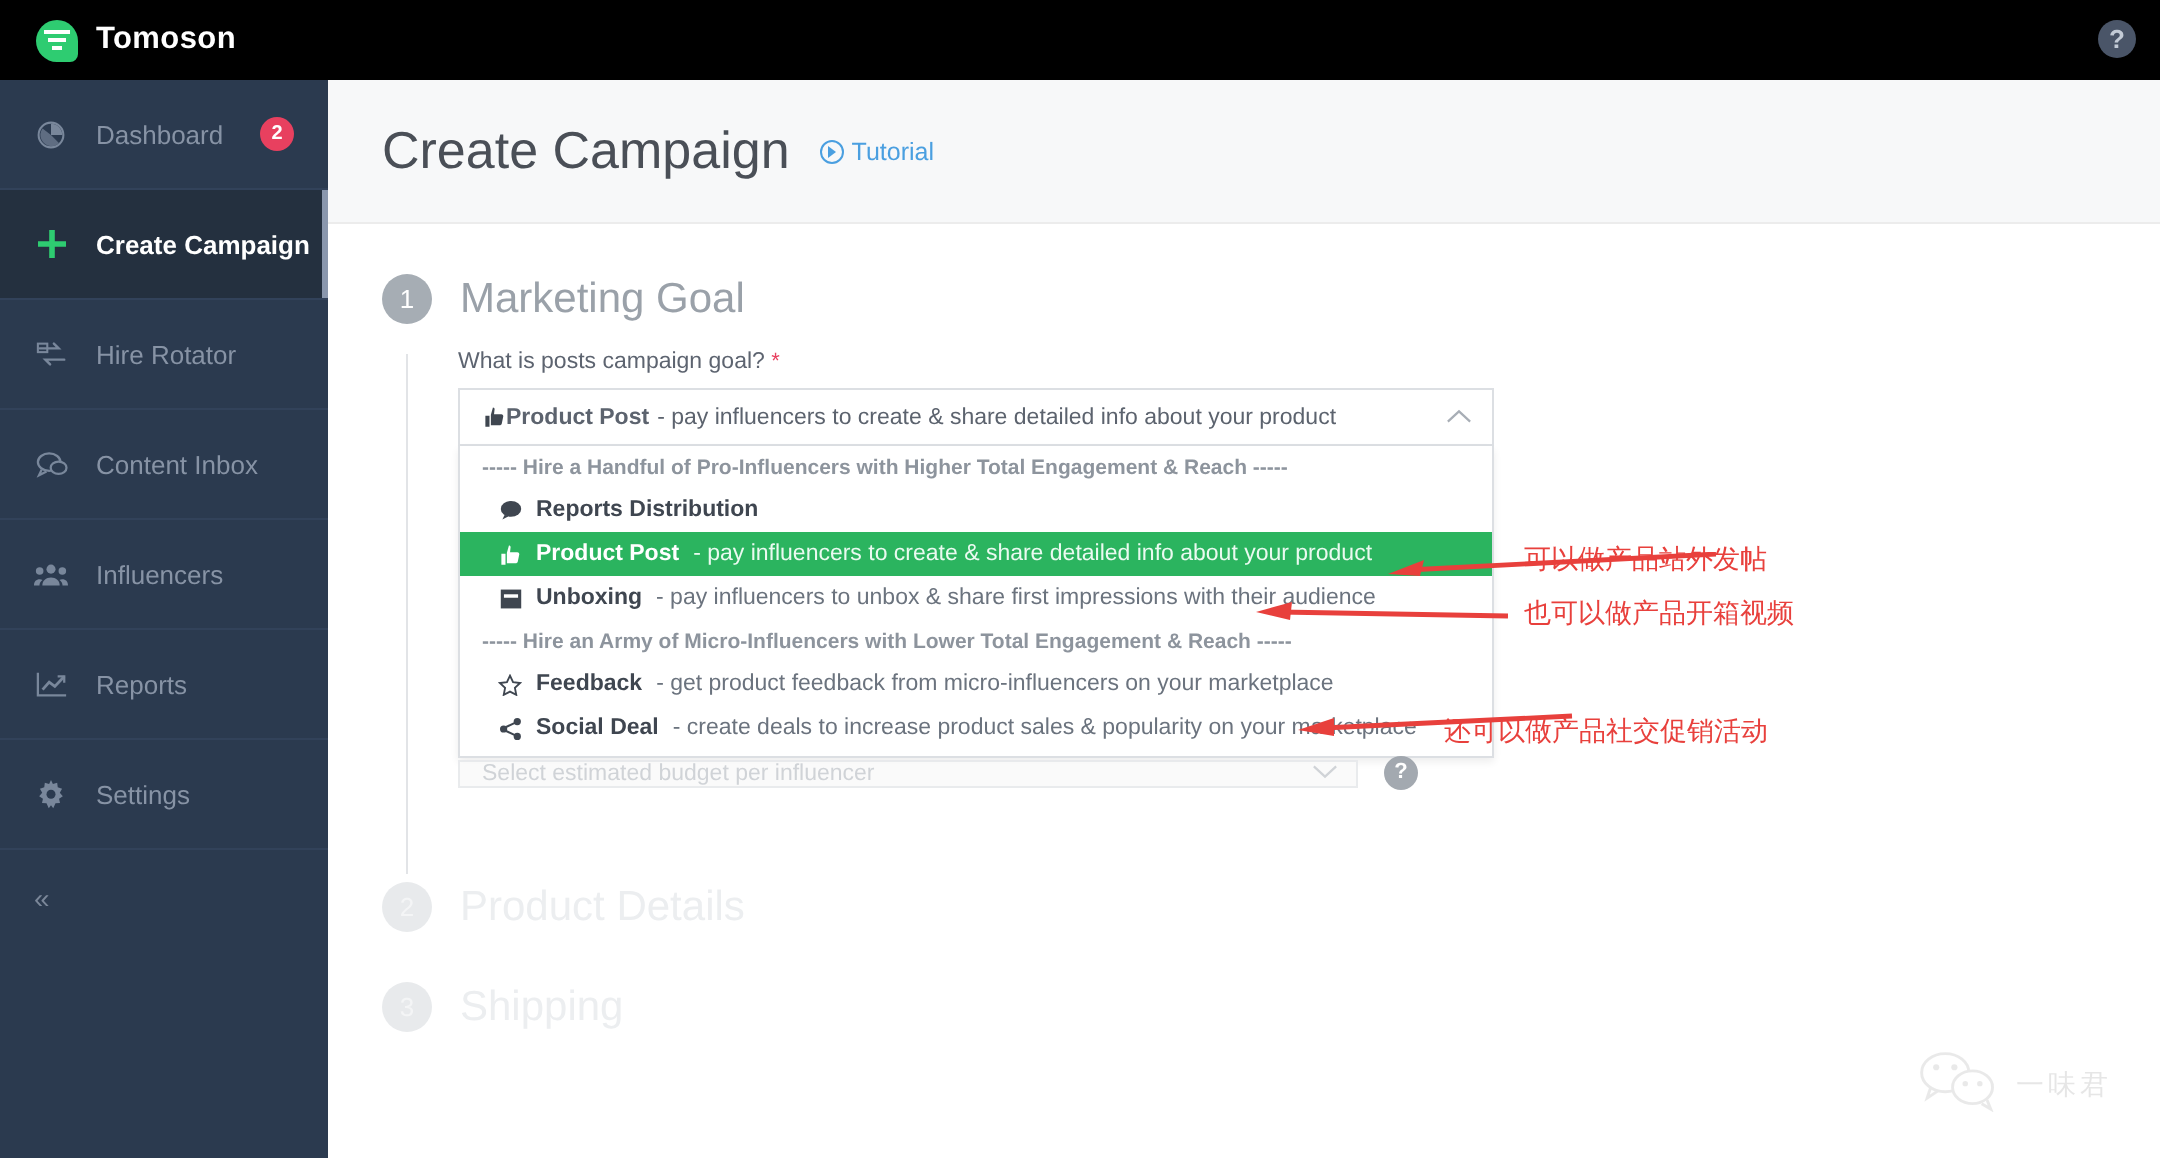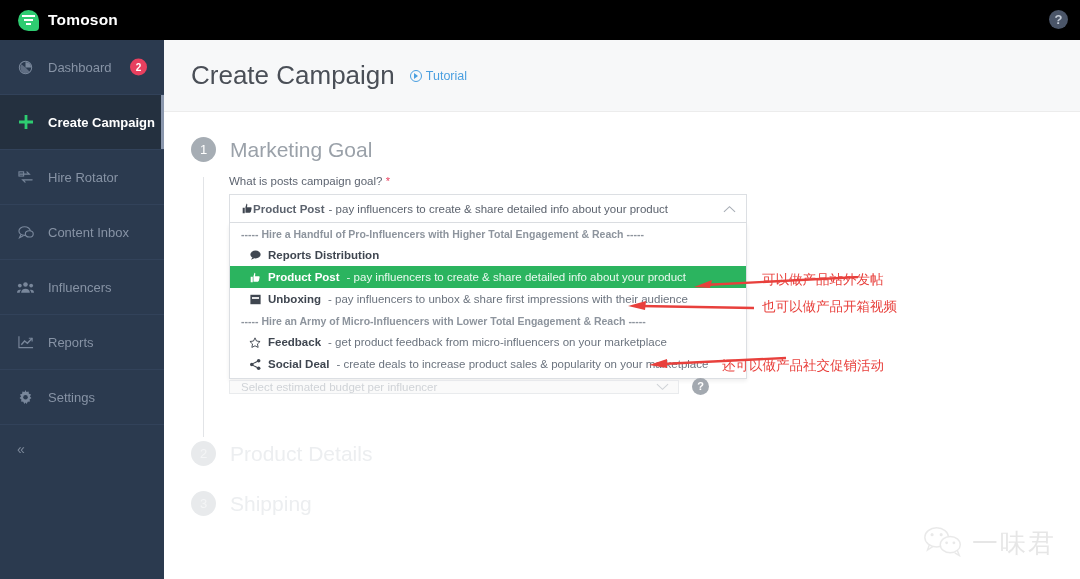--- a/index.html
+++ b/index.html
@@ -149,21 +149,21 @@
   
   .anno { position:absolute; color:#e8403c; font-size:13.5px; white-space:nowrap;
           font-family:"DejaVu Sans","Liberation Sans",sans-serif; }
   .arrow { position:absolute; height:10px; }
   .arrow svg { display:block; }
 
   .watermark {
     position:absolute; right:24px; bottom:18px;
     display:flex; align-items:center; gap:9px; opacity:.18;
   }
-  .wm-text { font-size:26px; color:#7a7a7a; letter-spacing:2px;
+  .wm-text { font-size:14px; color:#7a7a7a; letter-spacing:2px;
              font-family:"DejaVu Sans","Liberation Sans",sans-serif; }
 </style>
 </head>
 <body>
 
 <div id="app">
 
   <div class="topbar">
     <div class="brand">
       <div class="brand-logo"></div>

